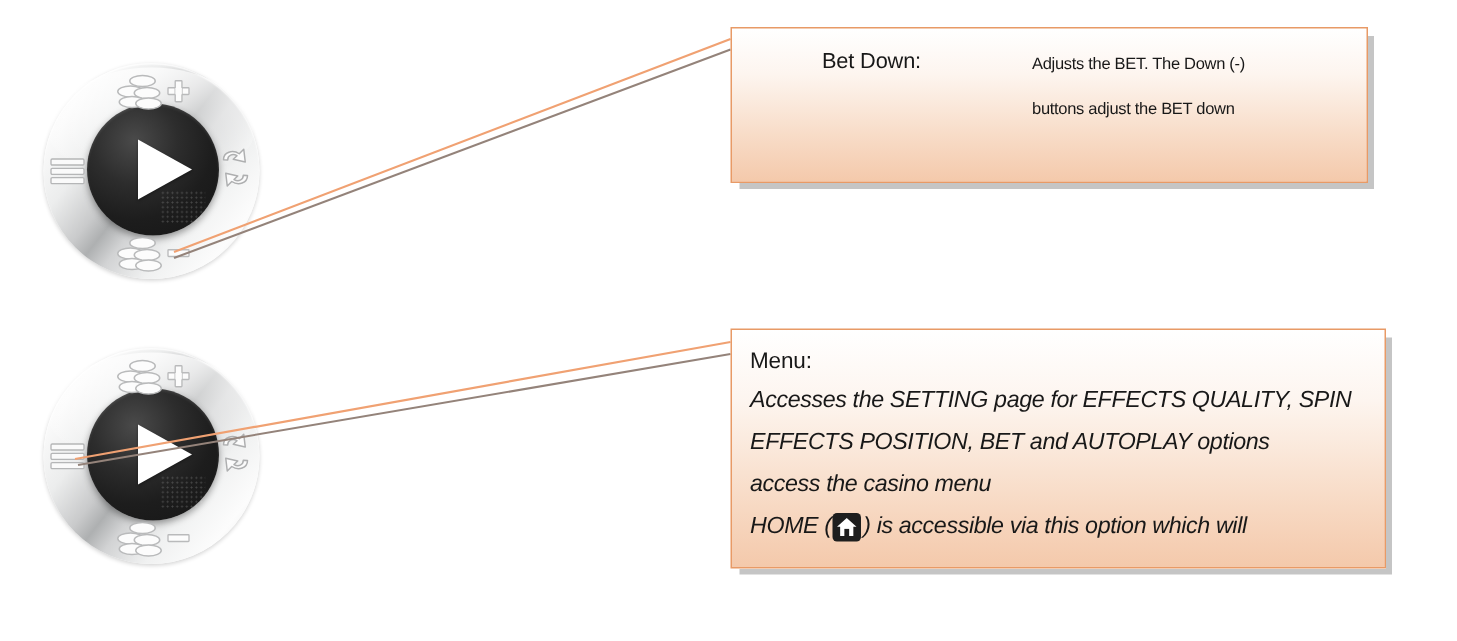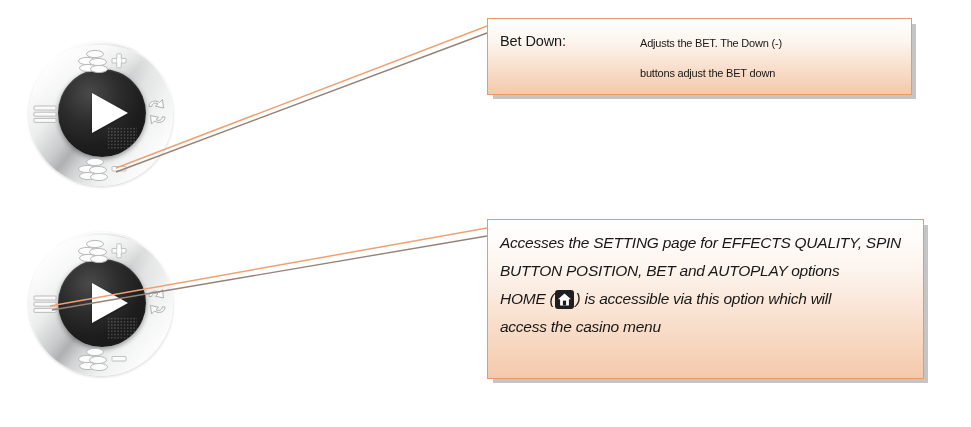--- a/index.html
+++ b/index.html
@@ -126,21 +126,21 @@
     box-sizing: border-box;
     border: 1.4px solid #e89a66;
     background: linear-gradient(180deg,
       #ffffff 0%,
       #fdf5ef 30%,
       #f8ddc9 68%,
       #f4c9ab 100%);
     box-shadow: 5px 5px 0 -1px rgba(150,150,150,0.55);
     z-index: 6;
   }
-  .callout.c1 { left: 487px; top: 18px;  width: 425px; height: 77px; }
+  .callout.c1 { left: 487px; top: 18px;  width: 425px; height: 104px; padding-left: 48px; }
   .callout.c2 { left: 487px; top: 219px; width: 437px; height: 160px; }
 
   .callout-inner {
     padding: 9px 12px 8px 12px;
     color: #181818;
   }
 
   
   .row1 {
     display: flex;
@@ -320,29 +320,30 @@
         <div class="desc-col">
           <div class="desc-line">Adjusts the BET. The Down (-)</div>
           <div class="desc-line">buttons adjust the BET down</div>
         </div>
       </div>
     </div>
   </div>
 
   <div class="callout c2">
     <div class="callout-inner">
+      <div class="lbl-menu">Menu:</div>
       <div class="body-line">Accesses the SETTING page for EFFECTS QUALITY, SPIN</div>
-      <div class="body-line">BUTTON POSITION, BET and AUTOPLAY options</div>
+      <div class="body-line">EFFECTS POSITION, BET and AUTOPLAY options</div>
+      <div class="body-line">access the casino menu</div>
       <div class="body-line">
         <span class="nowrap">HOME (</span>
           <span class="home-chip">
             <svg width="15" height="15" viewBox="0 0 15 15">
               <path d="M7.5 1.4 L14 7.2 L11.9 7.2 L11.9 13.4 L3.1 13.4 L3.1 7.2 L1 7.2 Z" fill="#ffffff"></path>
               <rect x="5.9" y="8.6" width="3.2" height="4.8" fill="#1e1e1e"></rect>
             </svg>
           </span>
           <span class="nowrap">) is accessible via this option which will</span>
       </div>
-      <div class="body-line">access the casino menu</div>
     </div>
   </div>
 
 </div>
 
 </body></html>

